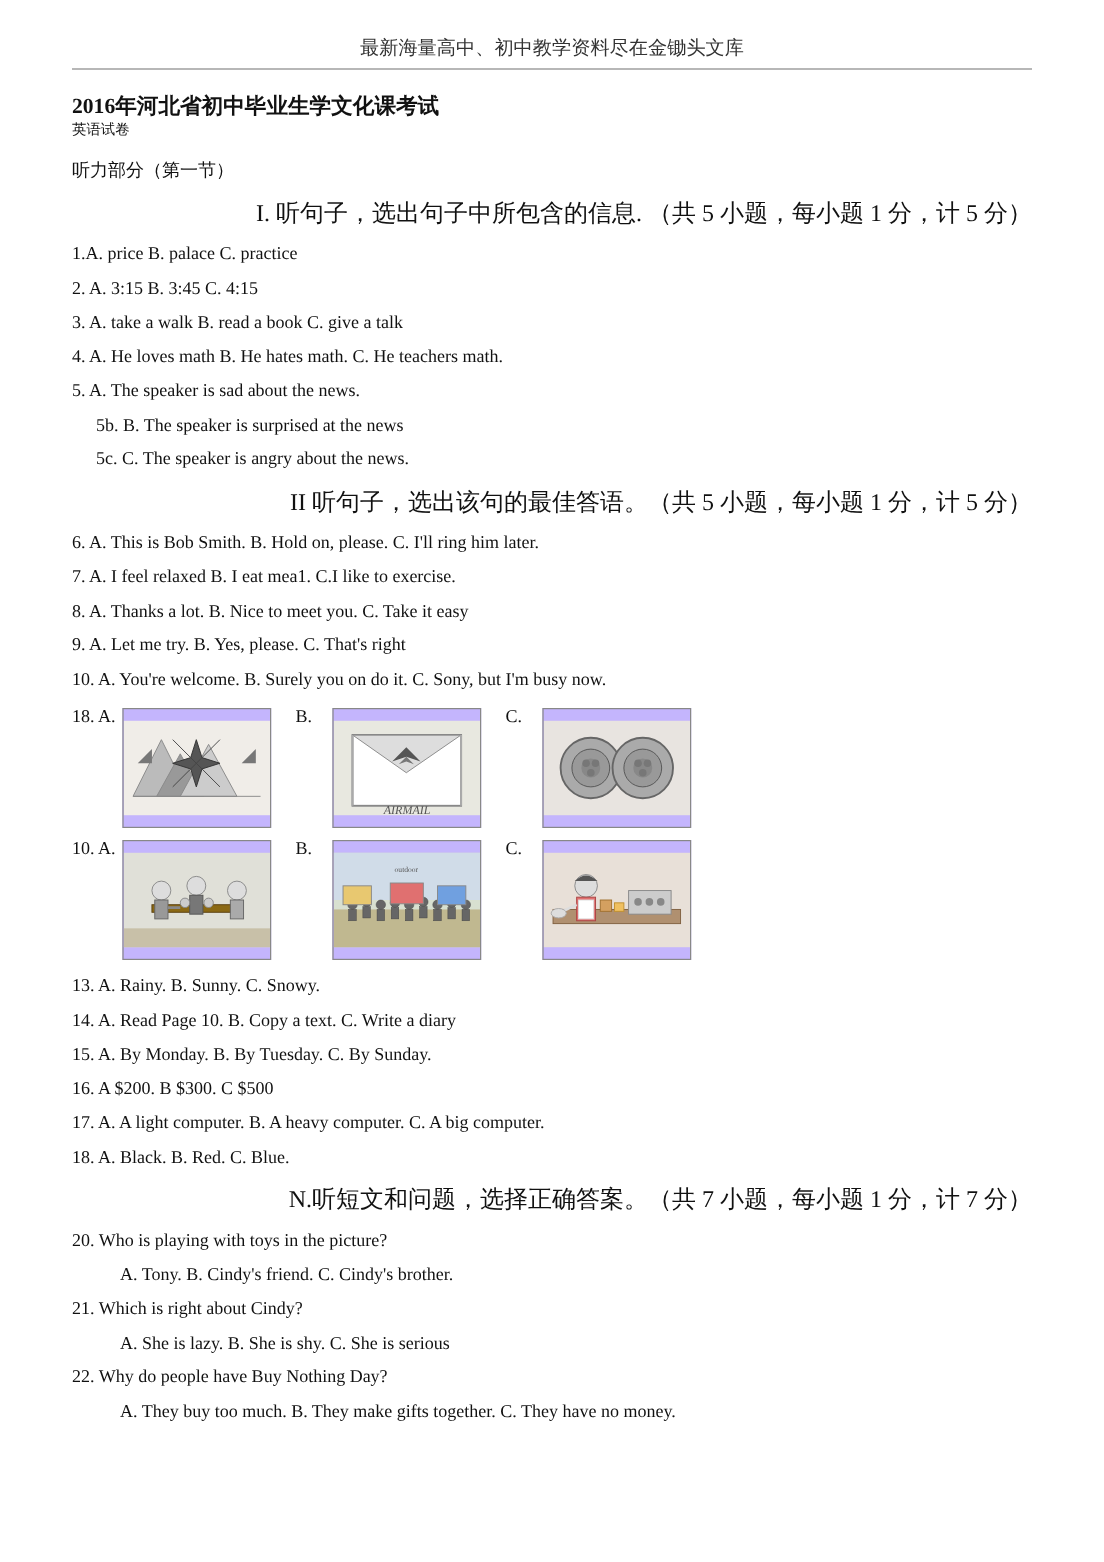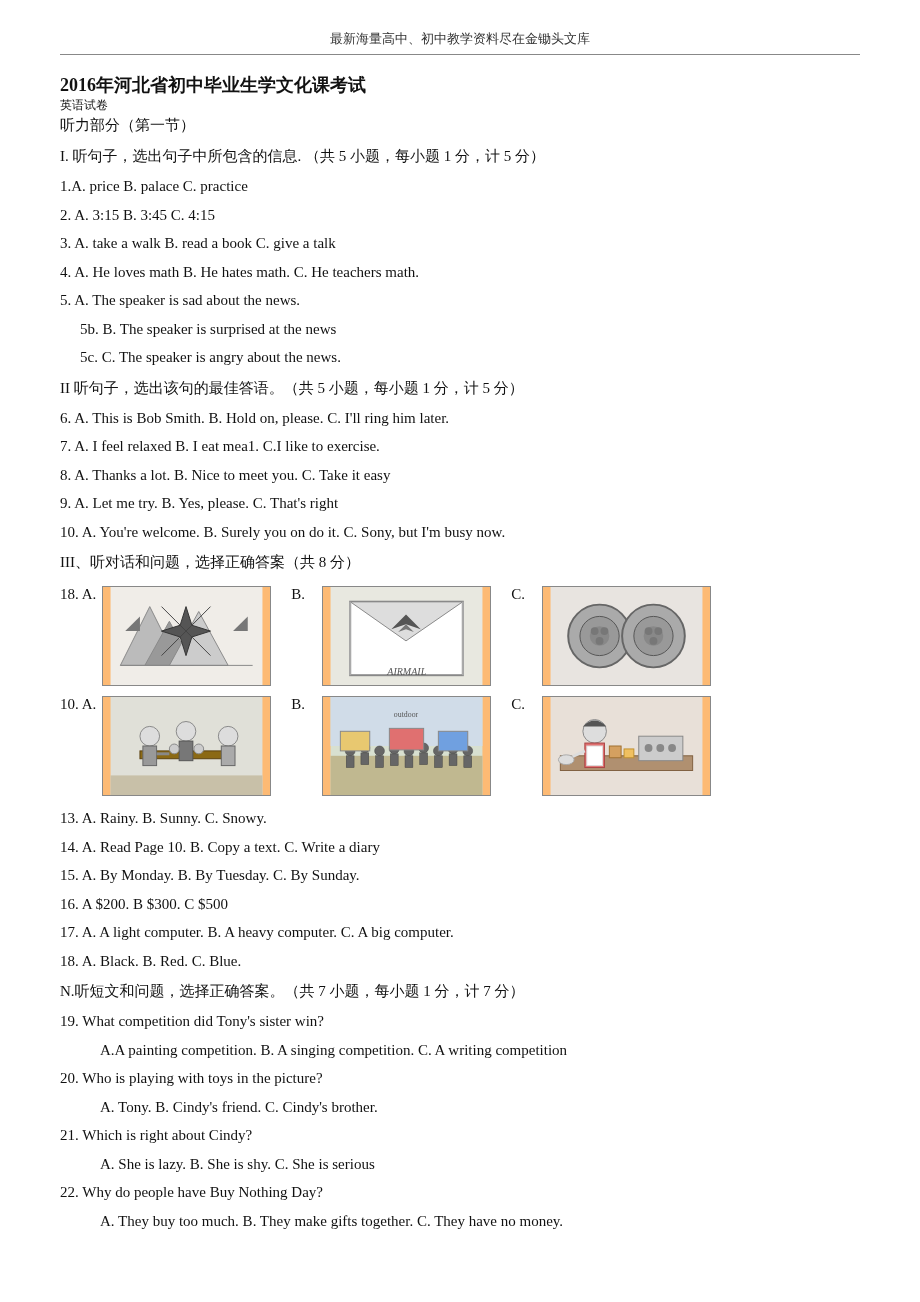--- a/index.html
+++ b/index.html
@@ -7,21 +7,21 @@
       background: #fff;
       font-family: "SimSun", "宋体", serif;
       font-size: 15px;
       color: #111;
       width: 920px;
       min-height: 1302px;
       padding: 30px 60px 40px 60px;
     }
     .top-bar {
       text-align: center;
-      font-size: 13px;
+      font-size: 16px;
       color: #333;
       border-bottom: 1px solid #888;
       padding-bottom: 6px;
       margin-bottom: 18px;
     }
     .title-block {
       margin-bottom: 8px;
     }
     .title-block .main-title {
       font-size: 18px;
@@ -29,52 +29,53 @@
       display: block;
     }
     .title-block .sub-title {
       font-size: 12px;
       font-weight: normal;
       display: block;
     }
     .title-block .section-title {
       font-size: 15px;
       display: block;
-      margin-top: 2px;
+      margin-top: 16px;
     }
     .section-header {
-      font-size: 15px;
+      font-size: 20px;
       margin: 4px 0 4px 0;
       font-weight: normal;
+      text-align: right;
     }
     .question-line {
       margin: 3px 0;
       line-height: 1.7;
     }
     .image-row {
       display: flex;
       align-items: flex-start;
       margin: 10px 0;
       gap: 20px;
     }
     .image-label {
       font-size: 15px;
       margin-right: 2px;
       min-width: 25px;
     }
     .img-box {
-      width: 169px;
+      width: 124px;
       height: 100px;
       border: 1px solid #888;
       display: flex;
       align-items: center;
       justify-content: center;
       overflow: hidden;
       position: relative;
-      background: #fdba74;
+      background: #c4b5fd;
     }
     .img-box svg {
       width: 100%;
       height: 100%;
     }
     .choice-item {
       display: flex;
       align-items: flex-start;
       gap: 4px;
     }
@@ -117,21 +118,20 @@
 <div>
   <p class="section-header">II 听句子，选出该句的最佳答语。（共 5 小题，每小题 1 分，计 5 分）</p>
   <p class="question-line">6. A. This is Bob Smith.    B. Hold on, please.    C. I'll ring him later.</p>
   <p class="question-line">7. A. I feel relaxed      B. I eat mea1.    C.I like to exercise.</p>
   <p class="question-line">8. A. Thanks a lot.    B. Nice to meet you.    C. Take it easy</p>
   <p class="question-line">9. A. Let me try.    B. Yes, please.    C. That's right</p>
   <p class="question-line">10. A. You're welcome.    B. Surely you on do it.    C. Sony, but I'm busy now.</p>
 </div>
 
 <div>
-  <p class="section-header">III、听对话和问题，选择正确答案（共 8 分）</p>
 
   <div class="image-row">
 
     <div class="choice-item">
       <span class="image-label">18. A.</span>
       <div class="img-box">
 
         <svg viewBox="0 0 155 100" xmlns="http://www.w3.org/2000/svg">
 
           <rect width="155" height="100" fill="#f0ede8"></rect>
@@ -311,24 +311,20 @@
     <p class="question-line">15. A. By Monday.    B. By Tuesday.    C. By Sunday.</p>
     <p class="question-line">16. A $200.    B $300.    C $500</p>
     <p class="question-line">17. A. A light computer.     B. A heavy computer.     C. A big computer.</p>
     <p class="question-line">18. A. Black.     B. Red.     C. Blue.</p>
   </div>
 </div>
 
 <div>
   <p class="section-header">N.听短文和问题，选择正确答案。（共 7 小题，每小题 1 分，计 7 分）</p>
 
-  <div>
-    <p class="question-line">19. What competition did Tony's sister win?</p>
-    <p class="question-line" style="margin-left:40px;">A.A painting competition.    B. A singing competition.    C. A writing competition</p>
-  </div>
 
   <div>
     <p class="question-line">20. Who is playing with toys in the picture?</p>
     <p class="question-line" style="margin-left:40px;">A. Tony.    B. Cindy's friend.    C. Cindy's brother.</p>
   </div>
 
   <div>
     <p class="question-line">21. Which is right about Cindy?</p>
     <p class="question-line" style="margin-left:40px;">A. She is lazy.    B. She is shy.    C. She is serious</p>
   </div>

